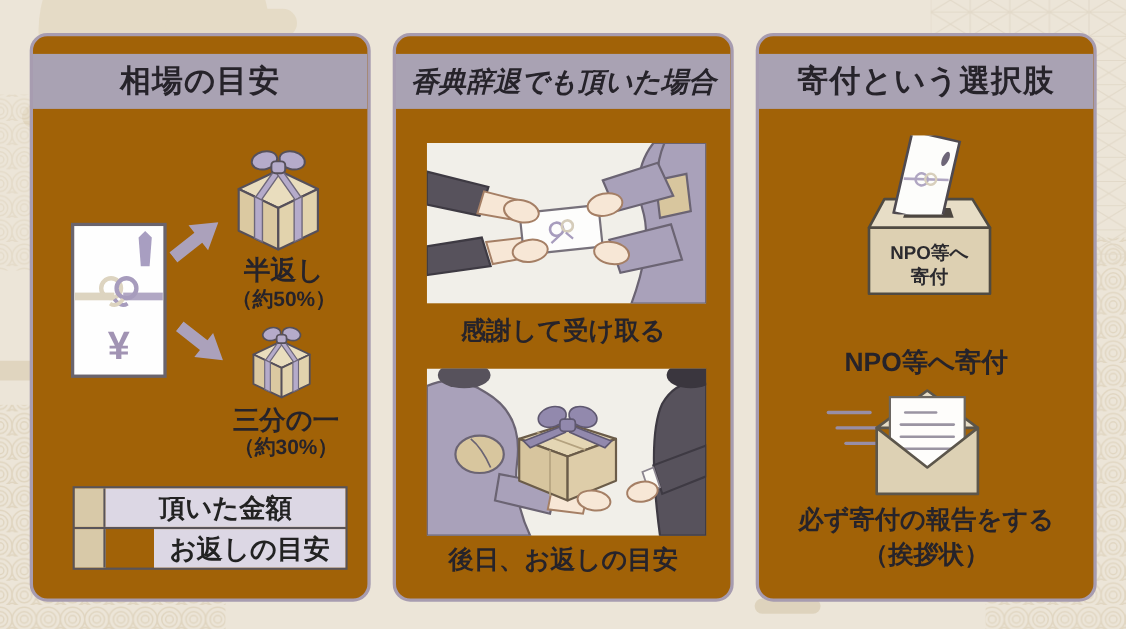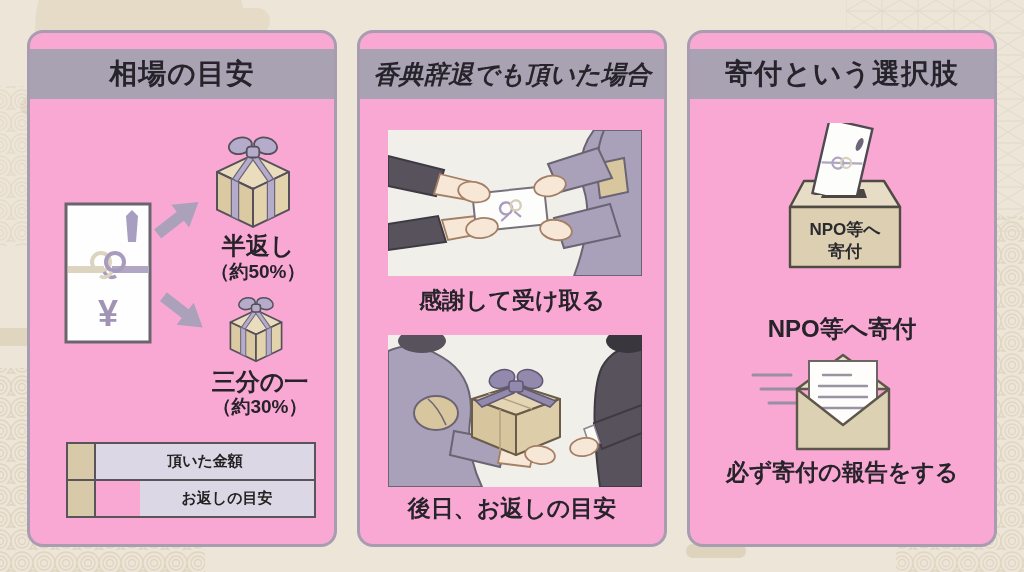--- a/index.html
+++ b/index.html
@@ -1,19 +1,19 @@
 <!DOCTYPE html>
 <html><head>
 <meta charset="utf-8">
 <style>
   html,body{margin:0;padding:0;background:#ece5d8;}
   .stage{position:relative;width:1024px;height:572px;overflow:hidden;background:#ece5d8;
          font-family:"Liberation Sans","DejaVu Sans",sans-serif;color:#26232a;}
   .deco{position:absolute;left:0;top:0;}
-  .card{position:absolute;top:30px;width:310px;height:517px;background:#f9a8d4;
+  .card{position:absolute;top:30px;width:310px;height:517px;background:#a16207;
         border:3px solid #a79cb0;border-radius:16px;box-sizing:border-box;overflow:hidden;}
   .card1{left:27px}.card2{left:357px}.card3{left:687px}
   .band{position:absolute;left:0;right:0;top:16px;height:50px;background:#a9a2b3;
         display:flex;align-items:center;justify-content:center;}
   .band h2{margin:0;font-size:28px;font-weight:bold;color:#26232a;letter-spacing:1px;white-space:nowrap;}
   .card2 .band h2{font-size:25px;letter-spacing:0;font-style:italic;}
   .abs{position:absolute;}
   .cap{position:absolute;left:0;right:0;text-align:center;font-weight:bold;color:#26232a;white-space:nowrap;}
   .cap-half{top:197px;font-size:24px;left:148px;right:auto;width:160px;}
   .cap-halfpct{top:226px;font-size:19px;left:148px;right:auto;width:160px;}
@@ -22,21 +22,21 @@
   .cap2a{top:252px;font-size:23px;}
   .cap2b{top:460px;font-size:23px;}
   .cap3a{top:256px;font-size:24px;margin-top:24px;}
   .cap3b1{top:424px;font-size:23px;}
   .cap3b2{top:456px;font-size:23px;}
   .gtable{position:absolute;left:36px;top:409px;width:246px;border:2px solid #595459;}
   .grow{display:flex;height:35px;}
   .grow + .grow{border-top:2px solid #595459;gap:44px;}
   .gtab{width:28px;background:#d8c9a8;border-right:2px solid #595459;box-sizing:border-box;}
   .gcell{flex:1;background:#dcd7e4;display:flex;align-items:center;justify-content:center;
-         font-weight:bold;font-size:15px;color:#222;}
+         font-weight:bold;font-size:24px;color:#222;}
   .arrow{position:absolute;}
   .arrow svg{display:block;}
   .arrow-up{left:122px;top:170px;width:52px;transform:rotate(-38deg);}
   .arrow-down{left:128px;top:264px;width:50px;transform:rotate(38deg);}
 </style>
 </head>
 <body>
 
 <div class="stage">
 
@@ -270,15 +270,16 @@
       <g stroke="#9a94a2" stroke-width="2.4" stroke-linecap="round">
         <path d="M78,32 H106"></path>
           <path d="M74,43 H122"></path>
           <path d="M74,54 H122"></path>
           <path d="M74,65 H122"></path>
       </g>
       <path d="M52,46 L98,82 L144,46 L144,106 L52,106 Z" fill="#ddd1b4" stroke="#5c564b" stroke-width="2.4" stroke-linejoin="round"></path>
     </svg>
 
     <div class="cap cap3b1">必ず寄付の報告をする</div>
+    <div class="cap cap3b2">（挨拶状）</div>
   </section>
 
 </div>
 
 </body></html>

